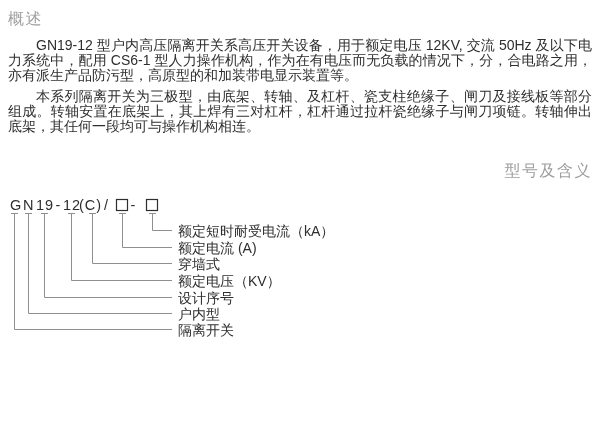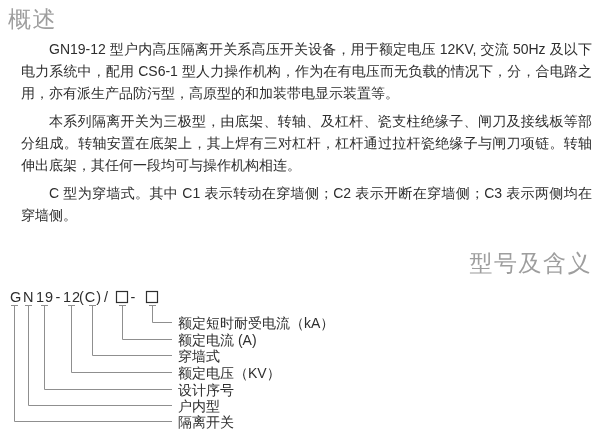--- a/index.html
+++ b/index.html
@@ -7,37 +7,37 @@
     position: relative;
     width: 600px;
     height: 442px;
     background: #ffffff;
     box-sizing: border-box;
     padding: 8px 8px 0 8px;
     overflow: hidden;
     font-family: "Liberation Sans", "DejaVu Sans", sans-serif;
   }
   .section-heading {
-    font-size: 23px;
+    font-size: 16px;
     font-weight: 400;
     color: #9e9e9e;
     letter-spacing: 1.5px;
     margin: 0 0 8px 0;
     line-height: 22px;
   }
   .section-heading.model-heading {
     margin-top: 26px;
     margin-bottom: 0;
     text-align: right;
   }
   .body-text {
     font-size: 14px;
-    line-height: 22px;
+    line-height: 15px;
     color: #2e2e2e;
-    margin: 0 0 6px 13px;
+    margin: 0 0 6px 0;
     text-indent: 2em;
     text-align: justify;
   }
   .model-diagram {
     margin-top: 10px;
     height: 150px;
   }
   .model-diagram svg {
     display: block;
     font-family: "Liberation Sans", "DejaVu Sans", sans-serif;
@@ -45,21 +45,20 @@
 </style>
 </head>
 <body>
 
 <div class="page">
 
   <h2 class="section-heading">概述</h2>
 
   <p class="body-text">GN19-12 型户内高压隔离开关系高压开关设备，用于额定电压 12KV, 交流 50Hz 及以下电力系统中，配用 CS6-1 型人力操作机构，作为在有电压而无负载的情况下，分，合电路之用，亦有派生产品防污型，高原型的和加装带电显示装置等。</p>
   <p class="body-text">本系列隔离开关为三极型，由底架、转轴、及杠杆、瓷支柱绝缘子、闸刀及接线板等部分组成。转轴安置在底架上，其上焊有三对杠杆，杠杆通过拉杆瓷绝缘子与闸刀项链。转轴伸出底架，其任何一段均可与操作机构相连。</p>
-  <p class="body-text">C 型为穿墙式。其中 C1 表示转动在穿墙侧；C2 表示开断在穿墙侧；C3 表示两侧均在穿墙侧。</p>
 
   <h2 class="section-heading model-heading">型号及含义</h2>
 
   <div class="model-diagram" id="model-diagram">
       <svg width="584" height="150" viewBox="0 0 584 150">
         <text x="2" y="18" font-size="14.5" letter-spacing="0" fill="#2e2e2e">G</text>
         <text x="15" y="18" font-size="14.5" letter-spacing="0" fill="#2e2e2e">N</text>
         <text x="28" y="18" font-size="14.5" letter-spacing="1" fill="#2e2e2e">19</text>
         <text x="47.5" y="18" font-size="14.5" letter-spacing="0" fill="#2e2e2e">-</text>
         <text x="55" y="18" font-size="14.5" letter-spacing="1" fill="#2e2e2e">12</text>

